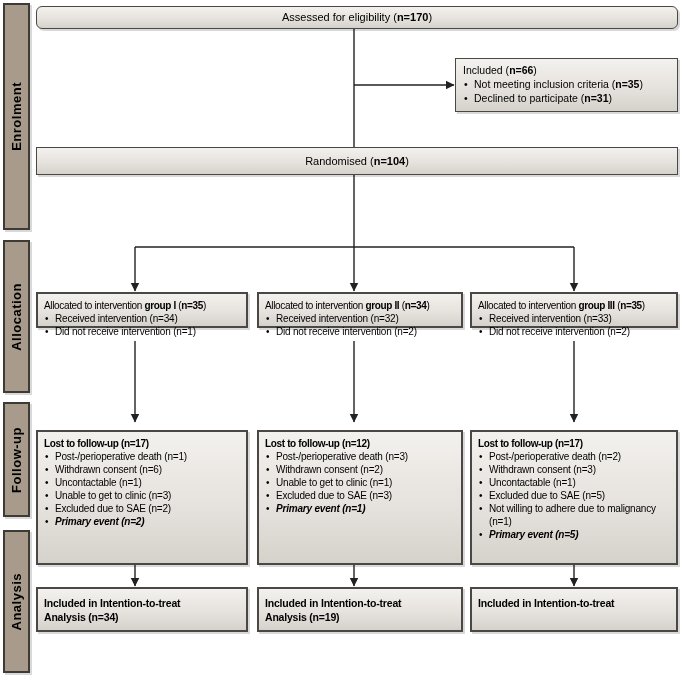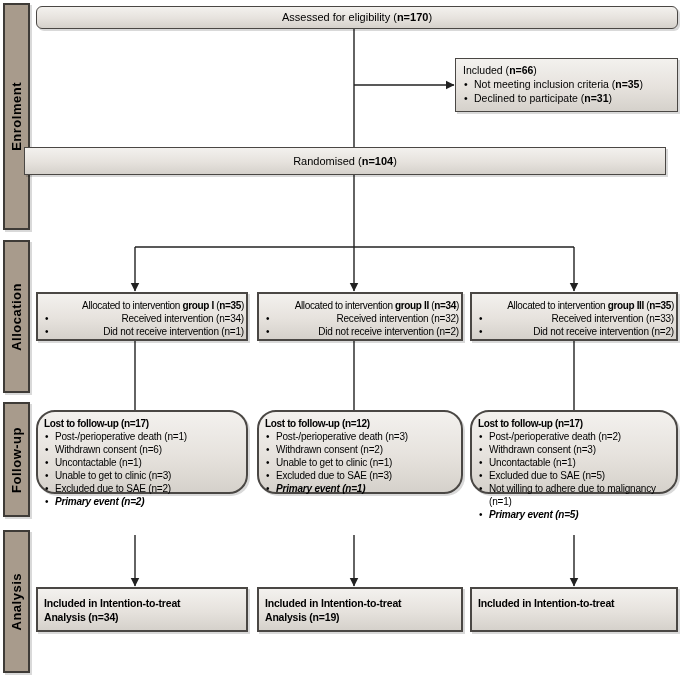--- a/index.html
+++ b/index.html
@@ -37,29 +37,29 @@
     border:2px solid var(--box_border);
     background:linear-gradient(to bottom,var(--box_grad_top) 0%,#e6e2dd 55%,var(--box_grad_bottom) 100%);
     box-shadow:2px 2px 0 rgba(0,0,0,0.15);
     font-size:11px;line-height:13px;
   }
   .box.thin{border-width:1.5px;}
   .box.center{display:flex;align-items:center;justify-content:center;}
 
   #box-assessed{left:36px;top:6px;width:642px;height:23px;border-radius:6px;}
   #box-excluded{left:455px;top:58px;width:223px;height:54px;padding:4px 4px 0 7px;font-size:10.5px;line-height:14px;}
-  #box-randomised{left:24px;top:147px;width:642px;height:28px;}
+  #box-randomised{left:36px;top:147px;width:642px;height:28px;}
 
   .colbox{font-size:10px;line-height:13px;letter-spacing:-0.2px;padding:5px 2px 0 6px;}
   .colbox .hdr{white-space:nowrap;letter-spacing:-0.35px;}
   .col1{left:36px;width:212px;}
   .col2{left:257px;width:206px;}
   .col3{left:470px;width:208px;}
-  .row-alloc{top:292px;height:49px;text-align:right;}
-  .row-fu{top:410px;height:84px;border-radius:19px;}
+  .row-alloc{top:292px;height:36px;}
+  .row-fu{top:430px;height:135px;}
   .row-an{top:587px;height:45px;font-size:10.5px;line-height:14px;padding-top:7px;}
 
   ul.items{margin:0;padding:0;list-style:none;}
   ul.items li{position:relative;padding-left:11px;}
   ul.items li::before{content:"\2022";position:absolute;left:1px;}
 
   
   #arrows{position:absolute;left:0;top:0;pointer-events:none;}
   #arrows line{stroke:var(--arrow);stroke-width:1.4px;}
   #arrows marker path{fill:var(--arrow);}

